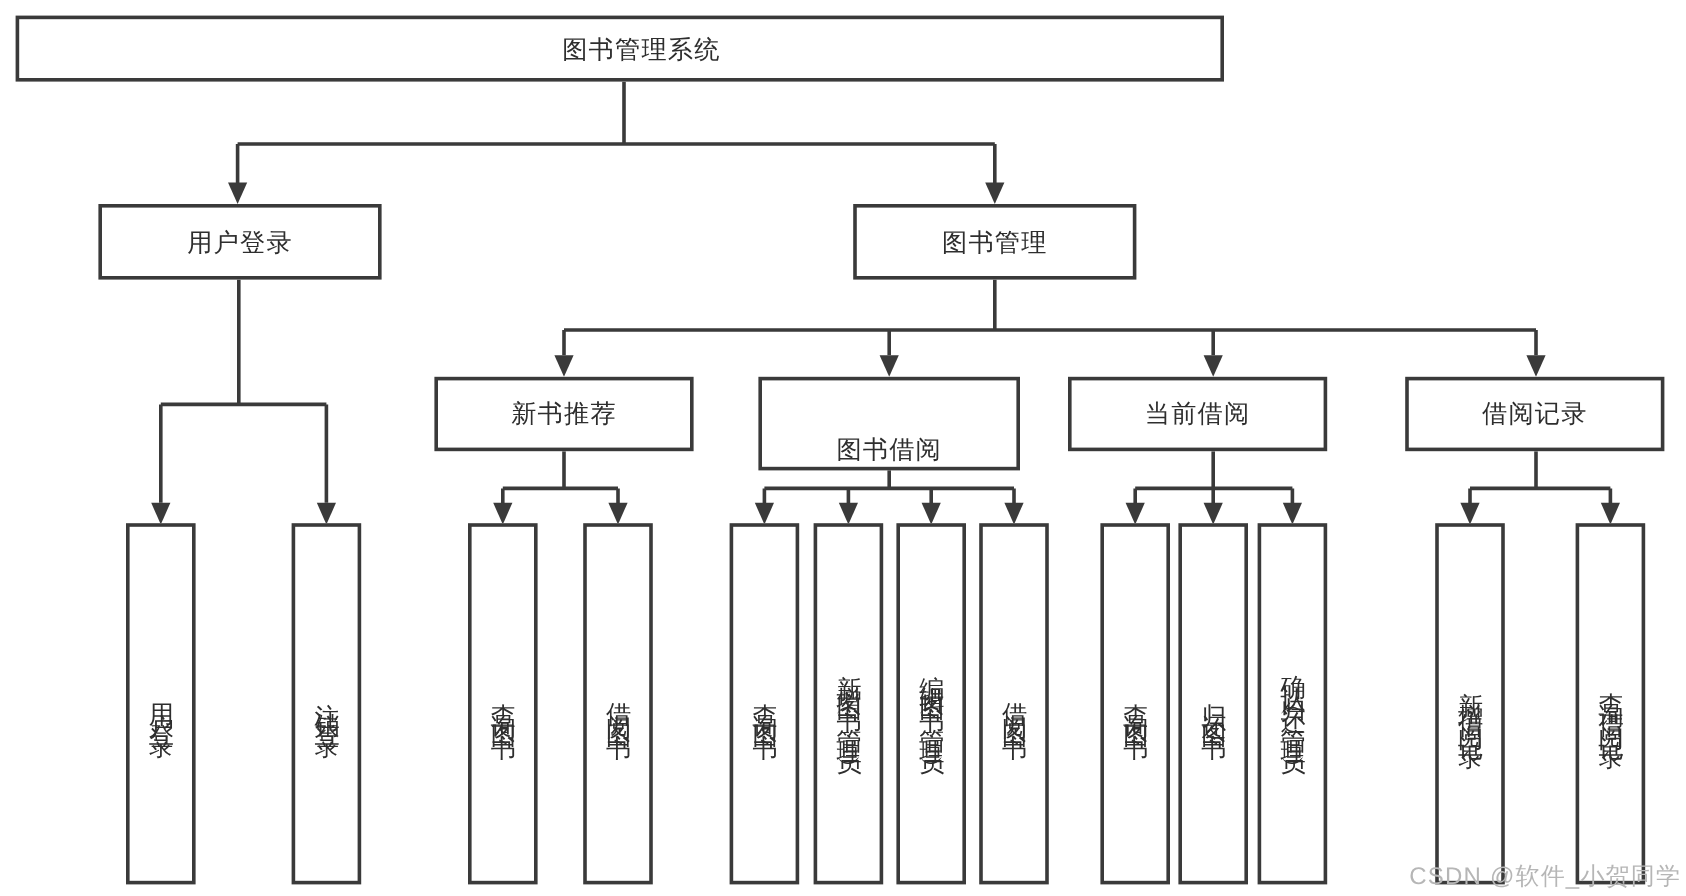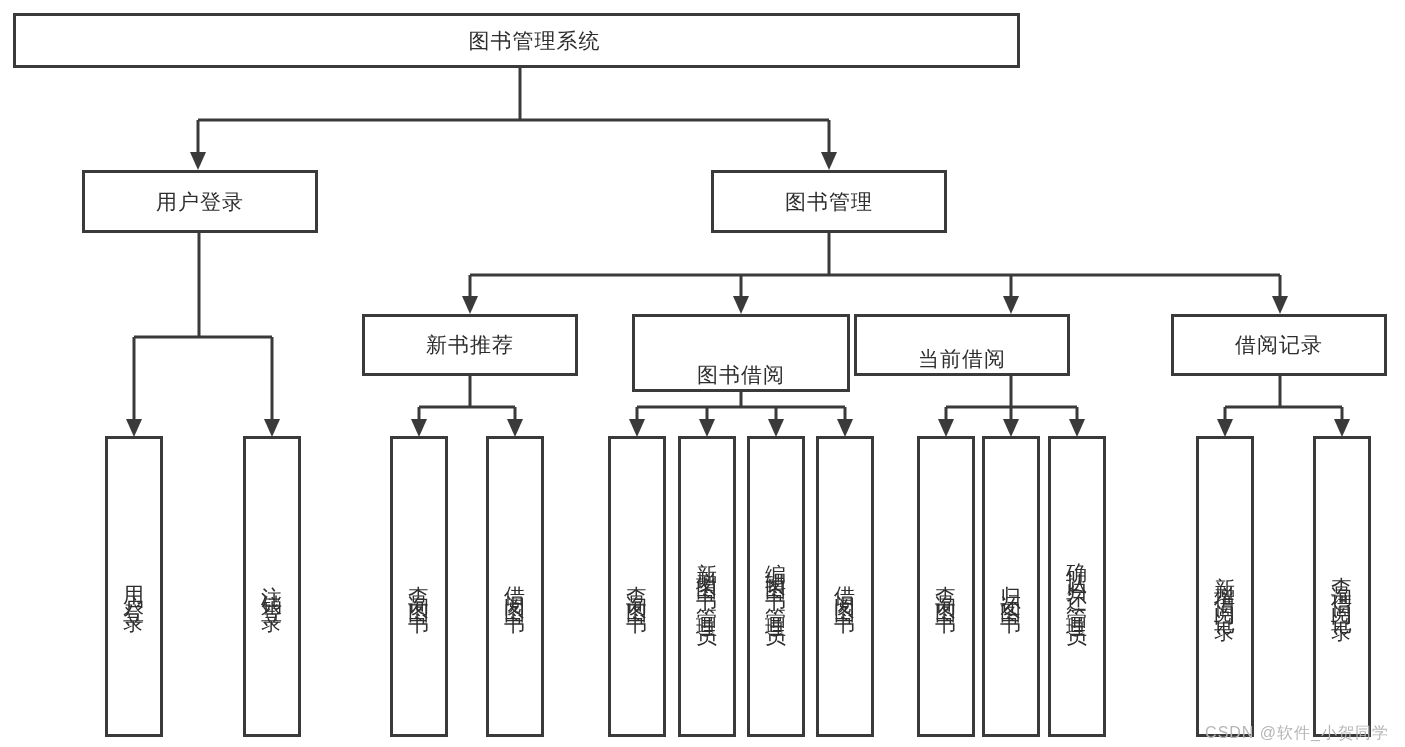--- a/index.html
+++ b/index.html
@@ -35,23 +35,23 @@
     white-space: nowrap;
     z-index: 2;
   }
   .vbox span {
     writing-mode: vertical-rl;
     letter-spacing: 9px;
     line-height: 1.1;
   }
   .watermark {
     position: absolute;
-    right: 16px;
+    right: 4px;
     bottom: 3px;
-    font-size: 16px;
+    font-size: 20px;
     color: #b6b6b6;
     letter-spacing: 1px;
     z-index: 5;
     white-space: nowrap;
   }
 </style>
 </head>
 <body>
 
 <div class="canvas">
@@ -102,21 +102,21 @@
   <div class="box" style="left:362px; top:314px; width:216px; height:62px;">
     <span>新书推荐</span>
   </div>
 
   <div class="box" style="left:711px; top:170px; width:236px; height:63px;">
     <span>图书管理</span>
   </div>
   <div class="box" style="left:632px; top:314px; width:218px; height:78px;align-items:flex-end;">
     <span>图书借阅</span>
   </div>
-  <div class="box" style="left:854px; top:314px; width:216px; height:62px;align-items:flex-end;">
+  <div class="box" style="left:890px; top:314px; width:216px; height:62px;">
     <span>当前借阅</span>
   </div>
   <div class="box" style="left:1171px; top:314px; width:216px; height:62px;">
     <span>借阅记录</span>
   </div>
 
   <div class="box vbox" style="left:105px; top:436px; width:58px; height:301px;">
     <span>用户登录</span>
   </div>
   <div class="box vbox" style="left:243px; top:436px; width:58px; height:301px;">

